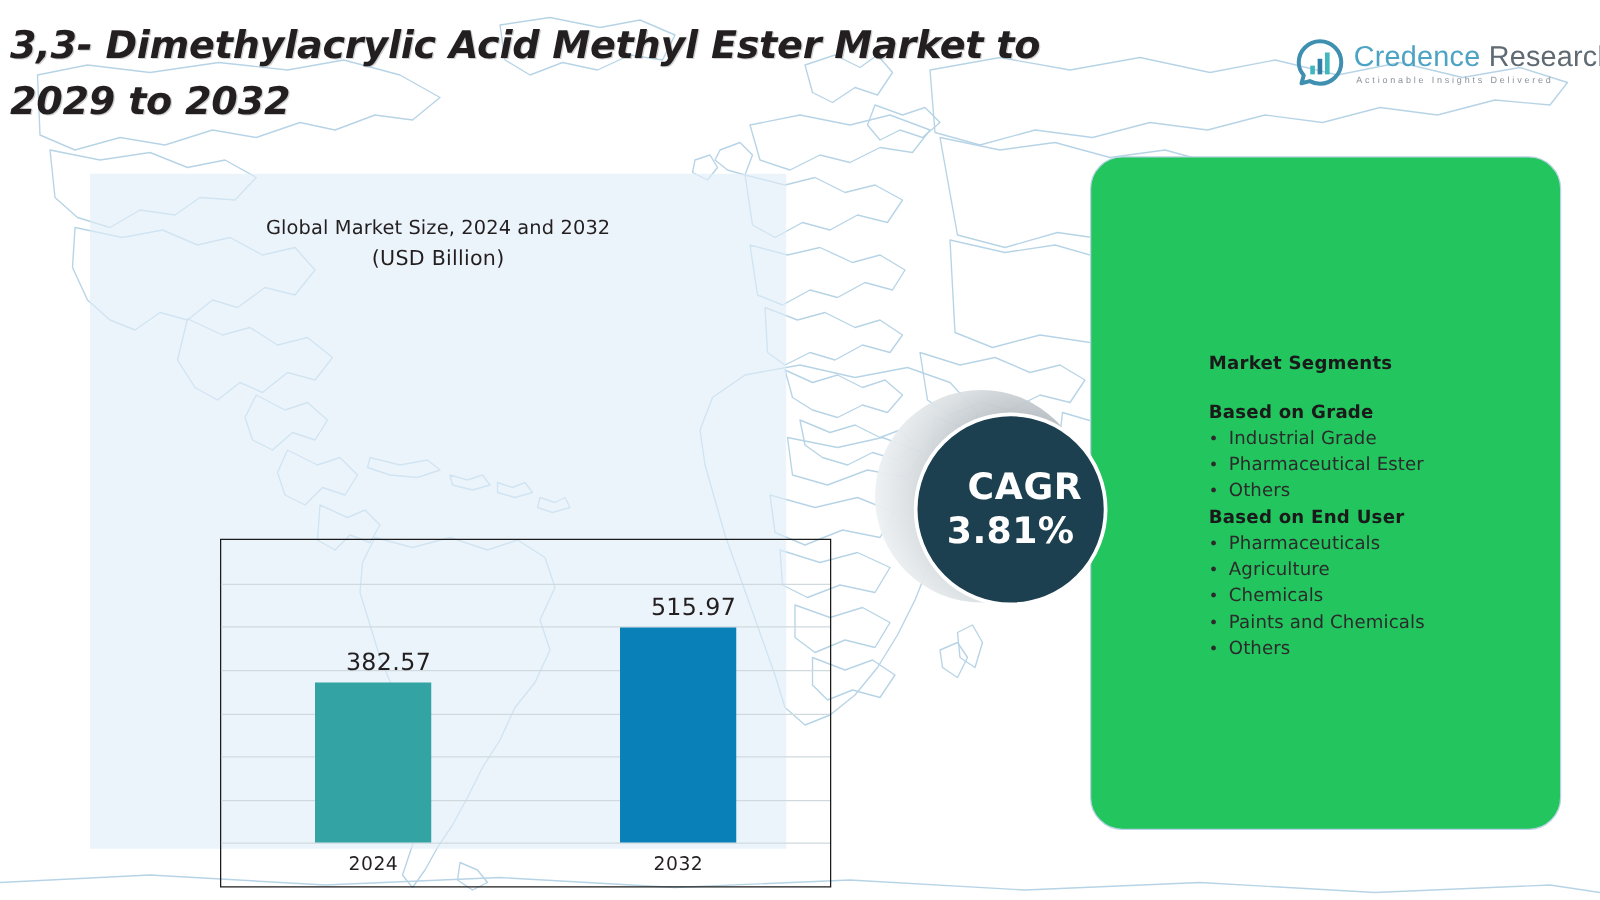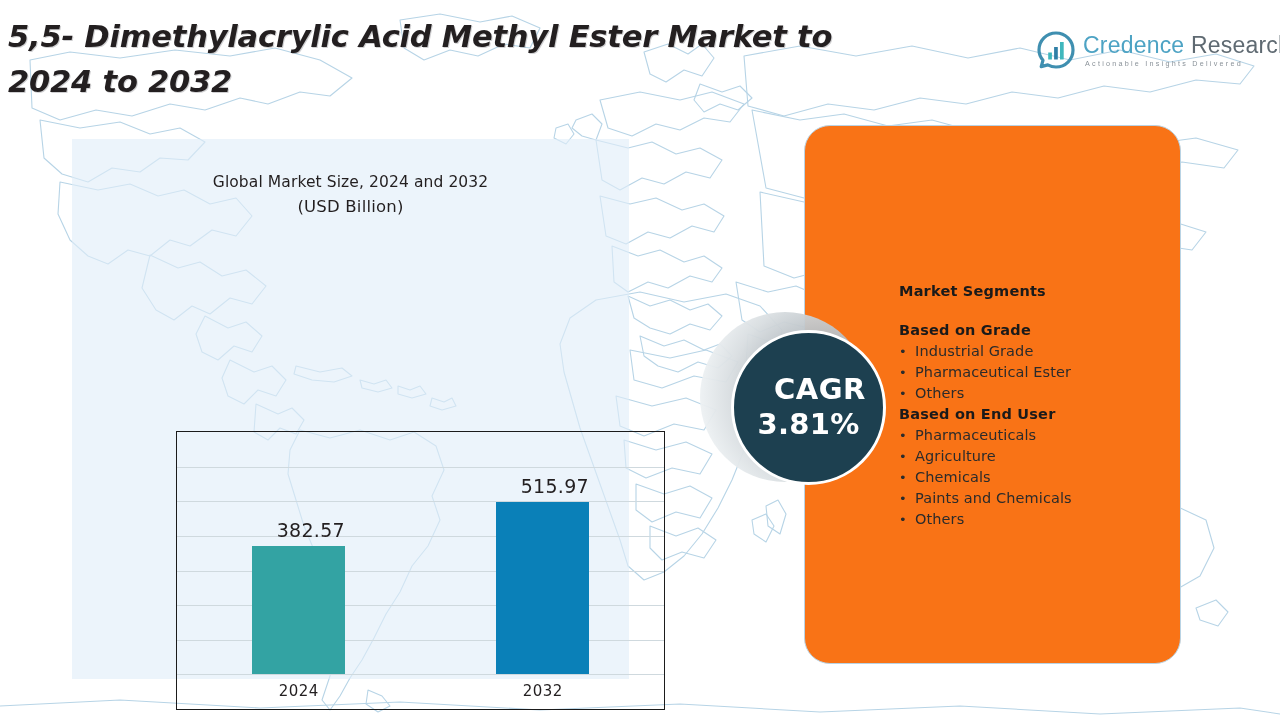--- a/index.html
+++ b/index.html
@@ -251,25 +251,25 @@
     font-family: "DejaVu Sans", sans-serif;
     font-weight: bold;
     font-size: 29px;
     line-height: 36px;
     letter-spacing: 0.3px;
   }
 
   
   #segments-panel {
     position: absolute;
-    left: 804px;
+    left: 872px;
     top: 125px;
     width: 377px;
     height: 539px;
-    background: #f97316;
+    background: #22c55e;
     border: 1px solid #b9d3e4;
     border-radius: 26px;
     box-sizing: border-box;
     z-index: 3;
   }
   #segments-content {
     position: absolute;
     left: 94px;
     top: 155px;
     width: 300px;
@@ -382,22 +382,22 @@
         <path d="M752 520 L766 514 L774 526 L766 542 L754 534 Z"></path>
 
         <path d="M766 506 L778 500 L786 514 L780 534 L768 526 Z"></path>
 
         <path d="M0 706 L120 700 L260 708 L400 702 L540 710 L680 704 L820 712 L960 706 L1100 714 L1240 708 L1280 714"></path>
       </g>
     </svg>
   </div>
 
   <div id="header-title">
-    <div>5,5- Dimethylacrylic Acid Methyl Ester Market to</div>
-    <div>2024 to 2032</div>
+    <div>3,3- Dimethylacrylic Acid Methyl Ester Market to</div>
+    <div>2029 to 2032</div>
   </div>
 
   <div id="logo">
     <div id="logo-mark">
       <svg viewBox="0 0 40 40" aria-hidden="true">
         <path d="M20 3 C29.4 3 37 10.6 37 20 C37 29.4 29.4 37 20 37 C17.0 37 14.2 36.2 11.8 34.9 L5.2 36.6 L7.0 30.2 C4.5 27.4 3 23.9 3 20 C3 10.6 10.6 3 20 3 Z" fill="none" stroke="#3f8fb0" stroke-width="3.2" stroke-linejoin="round"></path>
         <rect x="12.2" y="22.5" width="3.7" height="7.0" fill="#3fb7bd"></rect>
         <rect x="18.1" y="17.0" width="3.7" height="12.5" fill="#2f7fa6"></rect>
         <rect x="24.0" y="12.0" width="3.7" height="17.5" fill="#3fb7bd"></rect>
       </svg>

